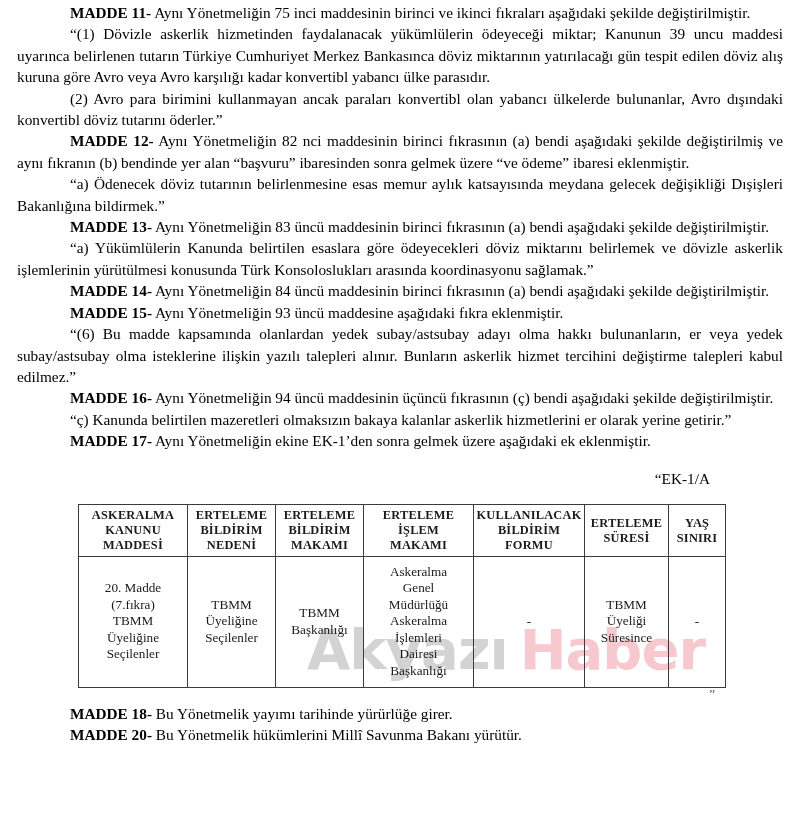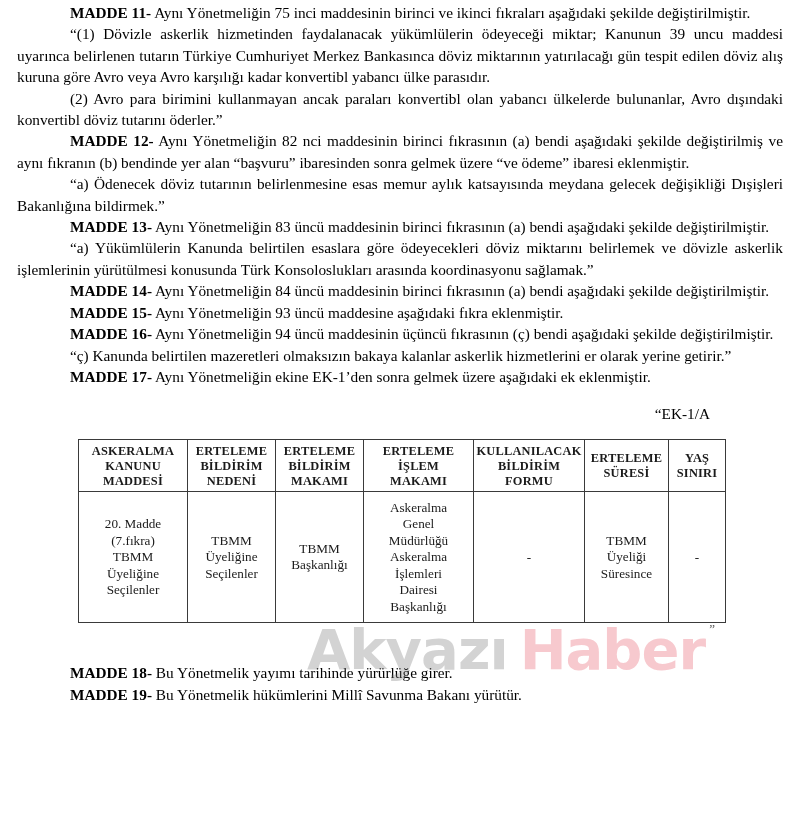--- a/index.html
+++ b/index.html
@@ -122,21 +122,21 @@
     margin: 0;
     font-size: 13px;
     text-align: right;
     padding-right: 68px;
     line-height: 12px;
     height: 13px;
     color: #555;
   }
 
   .after-table {
-    margin-top: 26px;
+    margin-top: 2px;
   }
 
   
   .watermark {
     position: absolute;
     left: 272px;
     top: 612px;
     width: 430px;
     height: 76px;
     pointer-events: none;
@@ -179,20 +179,21 @@
 
     <p class="para"><span class="mdde">MADDE 13-</span><span> Aynı Yönetmeliğin 83 üncü maddesinin birinci fıkrasının (a) bendi aşağıdaki şekilde değiştirilmiştir.</span></p>
 
     <p class="para"><span>“a) Yükümlülerin Kanunda belirtilen esaslara göre ödeyecekleri döviz miktarını belirlemek ve dövizle askerlik işlemlerinin yürütülmesi konusunda Türk Konsoloslukları arasında koordinasyonu sağlamak.”</span></p>
 
     <p class="para"><span class="mdde">MADDE 14-</span><span> Aynı Yönetmeliğin 84 üncü maddesinin birinci fıkrasının (a) bendi aşağıdaki şekilde değiştirilmiştir.</span></p>
 
 
     <p class="para"><span class="mdde">MADDE 15-</span><span> Aynı Yönetmeliğin 93 üncü maddesine aşağıdaki fıkra eklenmiştir.</span></p>
 
+    <p class="para"><span>“(6) Bu madde kapsamında olanlardan yedek subay/astsubay adayı olma hakkı bulunanların, er veya yedek subay/astsubay olma isteklerine ilişkin yazılı talepleri alınır. Bunların askerlik hizmet tercihini değiştirme talepleri kabul edilmez.”</span></p>
 
     <p class="para"><span class="mdde">MADDE 16-</span><span> Aynı Yönetmeliğin 94 üncü maddesinin üçüncü fıkrasının (ç) bendi aşağıdaki şekilde değiştirilmiştir.</span></p>
 
     <p class="para"><span>“ç) Kanunda belirtilen mazeretleri olmaksızın bakaya kalanlar askerlik hizmetlerini er olarak yerine getirir.”</span></p>
 
     <p class="para"><span class="mdde">MADDE 17-</span><span> Aynı Yönetmeliğin ekine EK-1’den sonra gelmek üzere aşağıdaki ek eklenmiştir.</span></p>
 
     <p class="ek-label">“EK-1/A</p>
 
     <div class="table-wrap tbl-layer">
@@ -307,21 +308,21 @@
             </td>
           </tr>
         </tbody>
       </table>
     </div>
 
     <p class="close-quote">”</p>
 
     <div class="after-table">
       <p class="para noindent" style="padding-left:53px;"><span class="mdde">MADDE 18-</span><span> Bu Yönetmelik yayımı tarihinde yürürlüğe girer.</span></p>
-      <p class="para noindent" style="padding-left:53px;"><span class="mdde">MADDE 19-</span><span> Bu Yönetmelik hükümlerini Millî Savunma Bakanı yürütür.</span></p>
+      <p class="para noindent" style="padding-left:53px;"><span class="mdde">MADDE 20-</span><span> Bu Yönetmelik hükümlerini Millî Savunma Bakanı yürütür.</span></p>
     </div>
 
   </div>
 
   <div class="watermark">
     <span class="wm-a">Akyazı</span><span class="wm-b">Haber</span>
   </div>
 
 </div>
 

